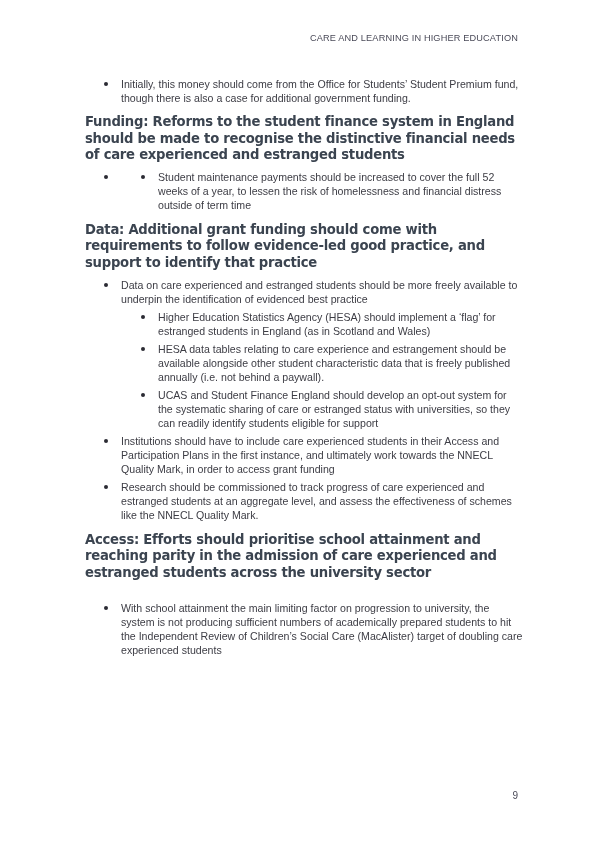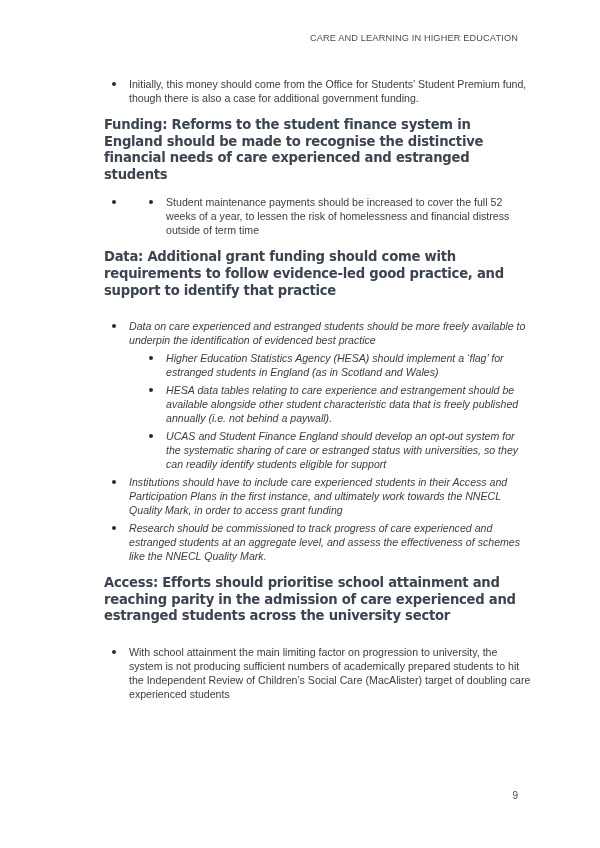--- a/index.html
+++ b/index.html
@@ -18,31 +18,31 @@
     .running-header {
       position: absolute;
       top: 33px;
       right: 82px;
       font-size: 9.2px;
       letter-spacing: 0.15px;
       color: #4a4a58;
     }
     .content {
       position: absolute;
-      left: 92px;
+      left: 84px;
       top: 73px;
       width: 440px;
     }
     .heading {
       font-family: "DejaVu Sans", sans-serif;
       font-weight: bold;
       font-size: 13.2px;
       line-height: 16.6px;
       color: #3b4450;
-      margin: 12px;
+      margin: 1px;
       letter-spacing: -0.25px;
     }
     ul {
       list-style: none;
       margin: 0;
       padding: 0;
     }
     li {
       position: relative;
       font-size: 10.6px;
@@ -105,21 +105,21 @@
       <li>
         <ul class="l2">
           <li>Student maintenance payments should be increased to cover the full 52 weeks of a year, to lessen the risk of homelessness and financial distress outside of term time</li>
         </ul>
       </li>
     </ul>
   </section>
 
   <section style="margin-top:10px;">
     <h2 class="heading">Data: Additional grant funding should come with requirements to follow evidence-led good practice, and support to identify that practice</h2>
-    <ul class="l1" style="margin-top:20px;font-style:italic;">
+    <ul class="l1" style="margin-top:6px;">
       <li>
         <span>Data on care experienced and estranged students should be more freely available to underpin the identification of evidenced best practice</span>
         <ul class="l2">
           <li>Higher Education Statistics Agency (HESA) should implement a ‘flag’ for estranged students in England (as in Scotland and Wales)</li>
           <li>HESA data tables relating to care experience and estrangement should be available alongside other student characteristic data that is freely published annually (i.e. not behind a paywall).</li>
           <li>UCAS and Student Finance England should develop an opt-out system for the systematic sharing of care or estranged status with universities, so they can readily identify students eligible for support</li>
         </ul>
       </li>
       <li>Institutions should have to include care experienced students in their Access and Participation Plans in the first instance, and ultimately work towards the NNECL Quality Mark, in order to access grant funding</li>
       <li>Research should be commissioned to track progress of care experienced and estranged students at an aggregate level, and assess the effectiveness of schemes like the NNECL Quality Mark.</li>

